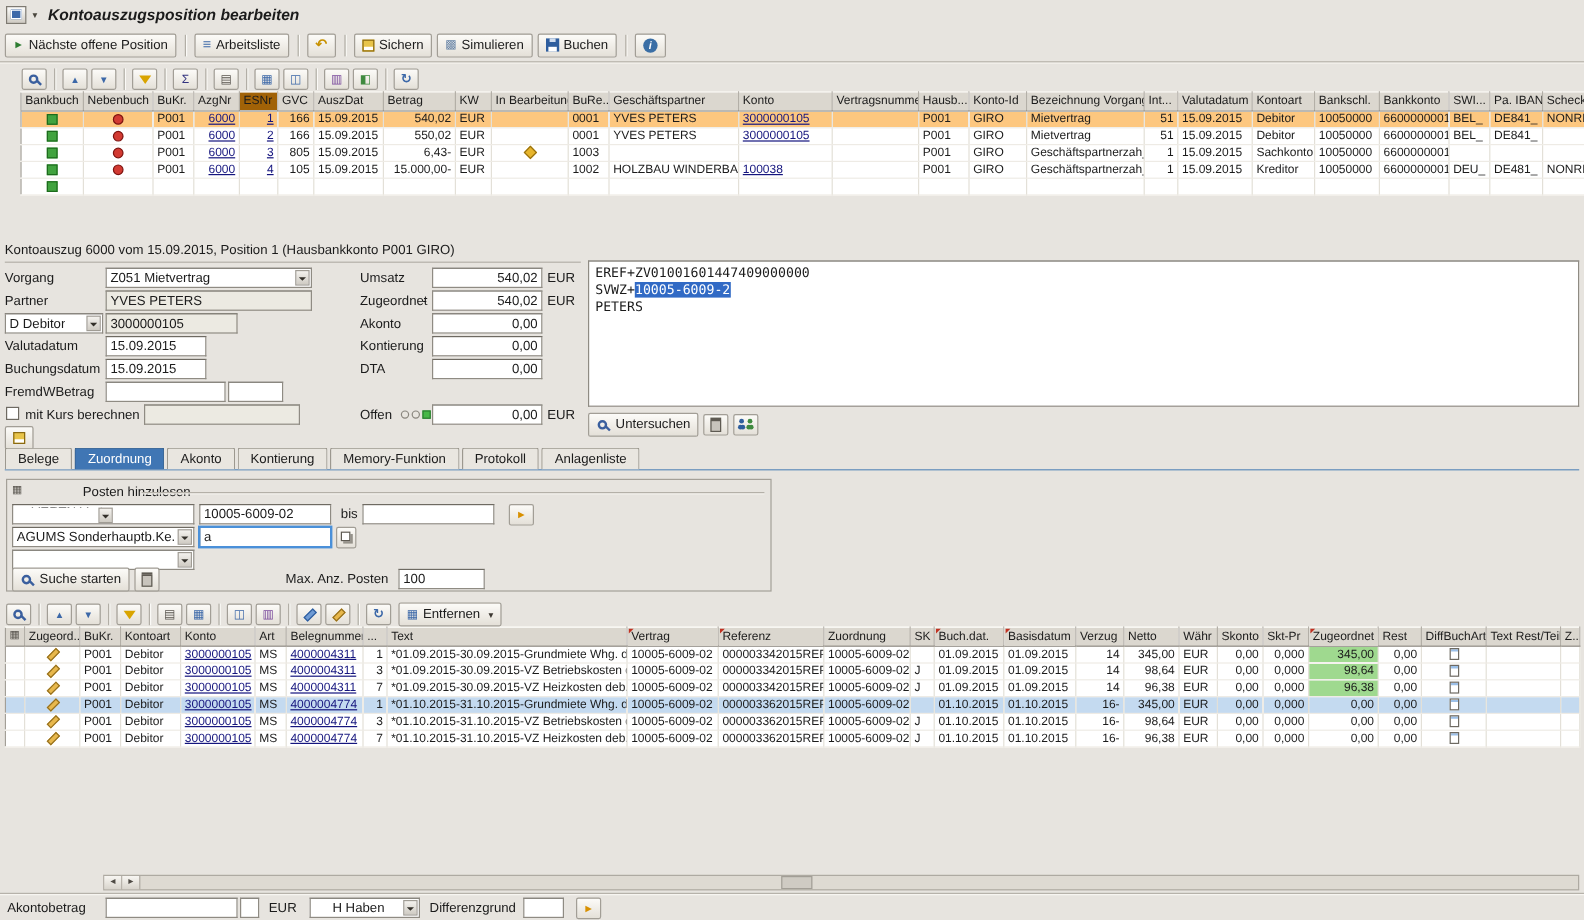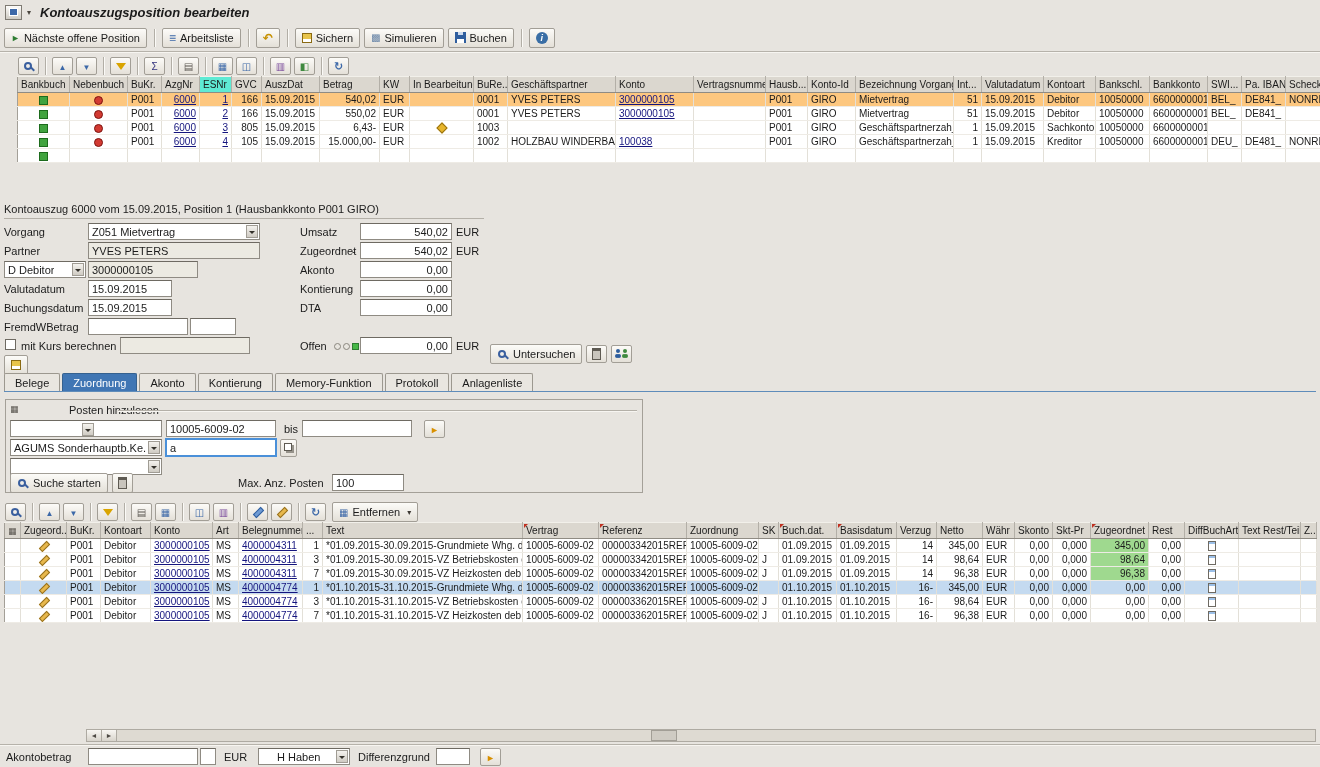--- a/index.html
+++ b/index.html
@@ -62,21 +62,21 @@
   .ci-people::after { content:""; position:absolute; left:8px; top:0; width:4px; height:4px; border-radius:50%; background:#3f8a3f; box-shadow:-1px 5px 0 0px #3f8a3f, 1px 5px 0 0px #3f8a3f; }
   .ci-copy-arrow::before { content:"►"; font-size:9px; color:#d89000; }
   .ci-grid-minus::before { content:"▦"; font-size:10px; color:#3c68a8; }
   .ci-multi { width:8px; height:8px; border:1px solid #5e5a52; background:#fff; box-shadow:2px 2px 0 #96928a; margin:0 2px 2px 0; }
   .ci-table::before { content:"▦"; font-size:9px; color:#5a5650; }
 
   
   .gridwrap { position:absolute; left:4px; width:1312px;margin-left:13px; }
   table.grid { border-collapse:collapse; table-layout:fixed; width:1312px; background:#fff; font-size:10px; border:1px solid #a39f97; }
   .grid th { background:#dbd7cf; border-right:1px solid #b3afa7; border-bottom:1px solid #8f8b83; border-top:1px solid #f2f0ea; font-weight:normal; text-align:left; padding:0 3px; height:16px; white-space:nowrap; overflow:hidden; }
-  .grid th.sorted { background:#5eead4; }
+  .grid th.sorted { background:#a16207; }
   .grid th.marked { position:relative; }
   .grid th.marked::after { content:""; position:absolute; left:1px; top:1px; border-left:4px solid #c03020; border-bottom:4px solid transparent; }
   .grid td { border-right:1px solid #e3e0d8; border-bottom:1px solid #eeebe5; padding:0 3px; height:14px; line-height:13px; white-space:nowrap; overflow:hidden; background:#fff; }
   .grid td.right { text-align:right; }
   .grid td.center { text-align:center; }
   .grid td.green { background:#9fd98f; }
   .grid tr.selected td { background:#fdc77f; }
   .grid tr.selected-blue td { background:#c4daf0; }
   .link { text-decoration:underline; color:#15157e; cursor:pointer; }
 
@@ -462,20 +462,25 @@
     <span class="abs" style="top:137px;left:330px;"><span class="tl-circle"></span><span class="tl-circle"></span><span class="tl-green"></span></span>
     <input class="fld num abs" style="top: 134px; left: 356px; width: 92px;" readonly="" value="0,00">
     <span class="lbl abs" style="top:137px;left:452px;">EUR</span>
 
     <span class="mbtn abs" style="top:152px;left:0;">
         <span class="ci ci-save"></span>
       </span>
   </div>
 
   <div class="panel-right">
+    <div class="vz-box">
+      <div>EREF+ZV01001601447409000000</div>
+      <div><span>SVWZ+</span><span class="hl">10005-6009-2</span></div>
+      <div>PETERS</div>
+    </div>
     <div class="vz-actions">
       <span class="mbtn">
           <span class="ci ci-search"></span>
           <span>Untersuchen</span>
         </span>
       <span class="tbtn">
           <span class="ci ci-trash"></span>
         </span>
       <span class="tbtn">
           <span class="ci ci-people"></span>

